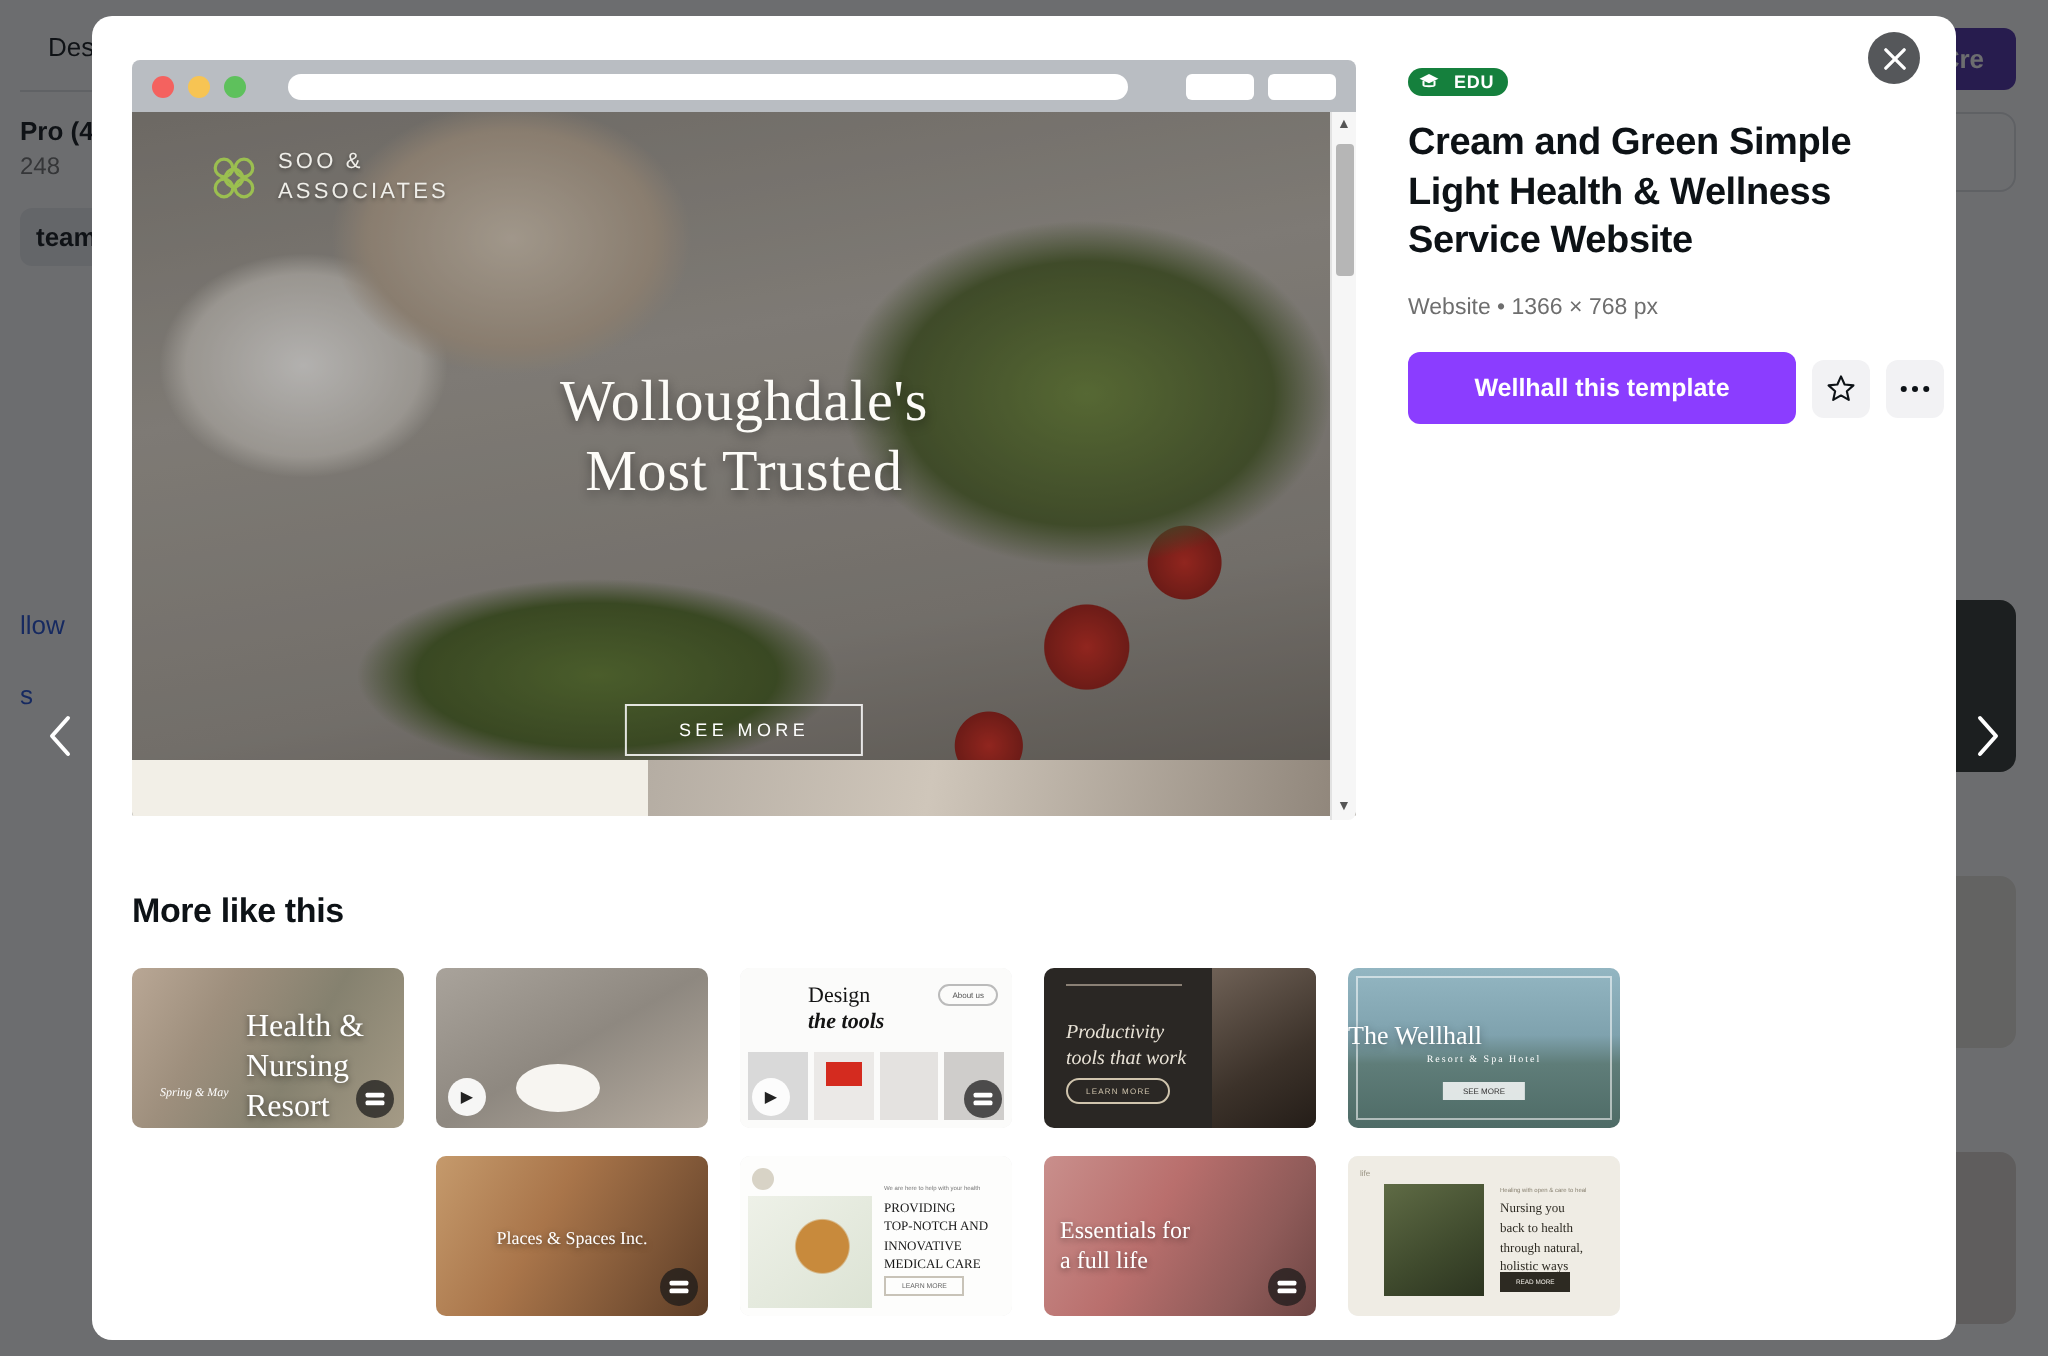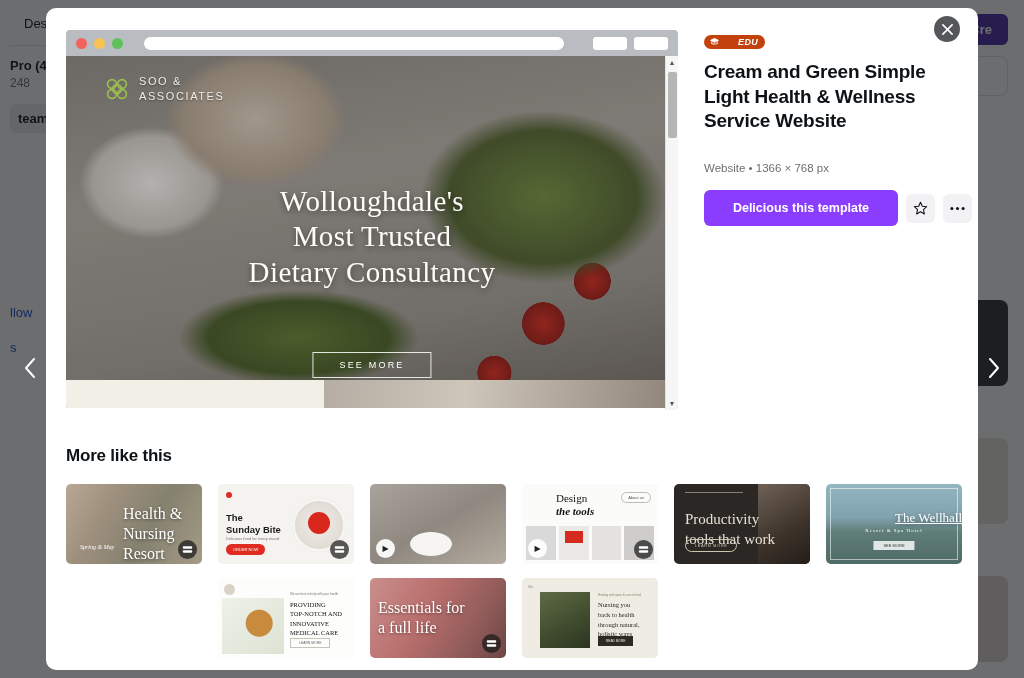--- a/index.html
+++ b/index.html
@@ -140,29 +140,29 @@
     background:#f6f6f6; border-left:1px solid #e2e2e2;
   }
   .pv-arrow { height:13px; display:flex; align-items:center; justify-content:center;
     font-size:7px; color:#555; }
   #pv-thumb { position:absolute; left:2px; top:16px; width:9px; height:66px;
     background:#b6b6b6; border-radius:2px; }
 
   
   #info { flex:1; padding-top: 2px; }
   #edu-badge {
-    display:inline-flex; align-items:center; gap:18px;
-    background:#c2410c; color:#fff; border-radius:9px;
-    padding:2px 7px 2px 5px; font-size:9px; font-weight:700; letter-spacing:.4px;font-style:italic;
+    display:inline-flex; align-items:center; gap:7px;
+    background:#15803d; color:#fff; border-radius:9px;
+    padding:2px 7px 2px 5px; font-size:9px; font-weight:700; letter-spacing:.4px;
   }
   #tpl-title {
     margin-top:10px; font-size:19px; line-height:1.3; font-weight:700; color:#0d1216;
     max-width:265px; letter-spacing:-.2px;
   }
-  #tpl-meta { margin-top:28px; font-size:11.5px; color:#6e6e6e; }
+  #tpl-meta { margin-top:14px; font-size:11.5px; color:#6e6e6e; }
   #actions { display:flex; align-items:center; gap:8px; margin-top:16px; }
   #customize-btn {
     background:#8b3dff; color:#fff; border-radius:6px;
     font-size:12.5px; font-weight:700; padding:11px 10px; text-align:center;
     width: 194px;
   }
   .icon-btn {
     width:29px; height:29px; border-radius:6px; background:#f2f2f4;
     display:flex; align-items:center; justify-content:center; color:#0d1216;
   }
@@ -301,21 +301,20 @@
               </svg>
               <div id="logo-text">
                 <div>SOO &amp;</div>
                 <div>ASSOCIATES</div>
               </div>
             </div>
 
             <div id="hero-copy">
               <span class="l">Wolloughdale's</span>
               <span class="l">Most Trusted</span>
-              <span class="l">Dietary Consultancy</span>
             </div>
 
             <div id="see-more">SEE MORE</div>
 
             <div id="hero-bottom-strip">
               <div class="strip-cream"></div>
               <div class="strip-img"></div>
             </div>
           </div>
         </div>
@@ -333,21 +332,21 @@
             <path d="M7 1 L13 4 L7 7 L1 4 Z" fill="#fff"></path>
             <path d="M3.5 5.4 V8.2 C3.5 9 10.5 9 10.5 8.2 V5.4" fill="none" stroke="#fff" stroke-width="1.3"></path>
           </svg>
           <span>EDU</span>
         </div>
 
         <div id="tpl-title">Cream and Green Simple Light Health &amp; Wellness Service Website</div>
         <div id="tpl-meta">Website • 1366 × 768 px</div>
 
         <div id="actions">
-          <div id="customize-btn">Delicious this template</div>
+          <div id="customize-btn">Wellhall this template</div>
           <div class="icon-btn">
             <svg width="15" height="15" viewBox="0 0 20 20" fill="none">
               <path d="M10 1.6 L12.4 7.0 L18.3 7.6 L13.9 11.5 L15.2 17.3 L10 14.3 L4.8 17.3 L6.1 11.5 L1.7 7.6 L7.6 7.0 Z" stroke="#0d1216" stroke-width="1.4" stroke-linejoin="round"></path>
             </svg>
           </div>
           <div class="icon-btn">
             <svg width="15" height="5" viewBox="0 0 16 4">
               <circle cx="2" cy="2" r="1.6" fill="#0d1216"></circle>
               <circle cx="8" cy="2" r="1.6" fill="#0d1216"></circle>
               <circle cx="14" cy="2" r="1.6" fill="#0d1216"></circle>
@@ -371,41 +370,20 @@
           </div>
           <div class="t-txt" style="left:14px;top:60px;font-size:6px;font-style:italic;">Spring &amp; May</div>
           <div class="thumb-badge">
             <svg width="11" height="9" viewBox="0 0 14 11">
               <rect x="1" y="1.5" width="12" height="3" rx="1" fill="#fff"></rect>
               <rect x="1" y="6.5" width="12" height="3" rx="1" fill="#fff"></rect>
             </svg>
           </div>
         </div>
 
-        <div class="thumb">
-          <div class="tv-sunday"></div>
-          <div style="position:absolute;left:8px;top:8px;width:6px;height:6px;border-radius:50%;background:#e02b20;"></div>
-          <div style="position:absolute;left:8px;top:28px;color:#1a1a1a;font-size:9.5px;font-weight:700;line-height:1.25;">
-            <div>The</div>
-            <div>Sunday Bite</div>
-          </div>
-          <div style="position:absolute;left:8px;top:52px;color:#777;font-size:4px;">Delicious food for every mood</div>
-          <div style="position:absolute;left:8px;top:60px;background:#e02b20;color:#fff;font-size:4px;padding:3px 7px;border-radius:7px;">ORDER NOW</div>
-          <div style="position:absolute;right:8px;top:14px;width:54px;height:54px;border-radius:50%;
-                      background:radial-gradient(circle at 50% 50%,#f0eeea 0%,#e3ded6 55%,#cfc8bd 100%);
-                      box-shadow:inset 0 0 0 3px #f6f5f3;">
-            <div style="position:absolute;left:16px;top:14px;width:22px;height:22px;border-radius:50%;background:#d8281d;"></div>
-          </div>
-          <div class="thumb-badge">
-            <svg width="11" height="9" viewBox="0 0 14 11">
-              <rect x="1" y="1.5" width="12" height="3" rx="1" fill="#fff"></rect>
-              <rect x="1" y="6.5" width="12" height="3" rx="1" fill="#fff"></rect>
-            </svg>
-          </div>
-        </div>
 
         <div class="thumb">
           <div class="tv-nutri"></div>
           <div style="position:absolute;left:40px;bottom:8px;width:42px;height:24px;border-radius:50%;background:#f7f5f1;"></div>
           <div class="play-badge">▶</div>
         </div>
 
         <div class="thumb">
           <div class="tv-design"></div>
           <div style="position:absolute;left:34px;top:8px;color:#141414;font-family:'Liberation Serif',serif;font-size:11px;line-height:1.2;">
@@ -428,58 +406,68 @@
               <rect x="1" y="6.5" width="12" height="3" rx="1" fill="#fff"></rect>
             </svg>
           </div>
         </div>
 
         <div class="thumb">
           <div class="tv-prod"></div>
           <div style="position:absolute;right:0;top:0;width:52px;height:80px;
                       background:linear-gradient(150deg,#6f6156,#3c322a 60%,#241d18);"></div>
           <div style="position:absolute;left:11px;top:8px;width:58px;height:1px;background:#8a8075;"></div>
-          <div class="t-txt" style="left:11px;top:26px;font-size:15px;line-height:1.3;color:#e8e2d6;">
+          <div class="t-txt" style="left:11px;top:26px;font-size:10px;line-height:1.3;color:#e8e2d6;font-style:italic;">
             <div>Productivity</div>
             <div>tools that work</div>
           </div>
           <div style="position:absolute;left:11px;bottom:12px;border:1px solid #cfc4ad;border-radius:8px;padding:3px 9px;color:#cfc4ad;font-size:4px;letter-spacing:.6px;">LEARN MORE</div>
         </div>
 
         <div class="thumb">
           <div class="tv-well"></div>
           <div style="position:absolute;left:4px;right:4px;top:4px;bottom:4px;border:1px solid rgba(255,255,255,.55);"></div>
-          <div class="t-txt" style="left:0;right:0;top:26px;text-align:right;font-size:13px;text-shadow:0 1px 4px rgba(0,0,0,.4);text-decoration:underline;">The Wellhall</div>
+          <div class="t-txt" style="left:0;right:0;top:26px;text-align:left;font-size:13px;text-shadow:0 1px 4px rgba(0,0,0,.4);">The Wellhall</div>
           <div class="t-txt" style="left:0;right:0;top:44px;text-align:center;font-size:5px;letter-spacing:1px;">Resort &amp; Spa Hotel</div>
           <div style="position:absolute;left:50%;transform:translateX(-50%);bottom:14px;background:rgba(255,255,255,.82);color:#333;font-size:4px;padding:2px 10px;">SEE MORE</div>
         </div>
       </div>
 
       <div class="thumb-row" style="margin-top:14px; padding-left:152px;">
 
+        <div class="thumb">
+          <div class="tv-places"></div>
+          <div class="t-txt" style="left:0;right:0;top:36px;text-align:center;font-size:9px;text-shadow:0 1px 3px rgba(0,0,0,.5);">Places &amp; Spaces Inc.</div>
+          <div class="thumb-badge">
+            <svg width="11" height="9" viewBox="0 0 14 11">
+              <rect x="1" y="1.5" width="12" height="3" rx="1" fill="#fff"></rect>
+              <rect x="1" y="6.5" width="12" height="3" rx="1" fill="#fff"></rect>
+            </svg>
+          </div>
+        </div>
 
         <div class="thumb">
           <div class="tv-medical"></div>
           <div style="position:absolute;left:6px;top:6px;width:11px;height:11px;border-radius:50%;background:#d8d3c6;"></div>
           <div style="position:absolute;left:4px;top:20px;width:62px;height:56px;
                       background:radial-gradient(circle at 60% 45%,#c88a3c 0 13px,rgba(0,0,0,0) 14px),
                                  linear-gradient(140deg,#eef1e8,#dce3d4);"></div>
           <div style="position:absolute;left:72px;top:14px;color:#777;font-size:3px;">We are here to help with your health</div>
           <div style="position:absolute;left:72px;top:22px;color:#161616;font-family:'Liberation Serif',serif;font-size:6.5px;line-height:1.45;">
             <div>PROVIDING</div>
             <div>TOP-NOTCH AND</div>
             <div>INNOVATIVE</div>
             <div>MEDICAL CARE</div>
           </div>
           <div style="position:absolute;left:72px;bottom:10px;border:1px solid #c8c3b8;padding:2px 8px;color:#666;font-size:3.4px;">LEARN MORE</div>
         </div>
 
         <div class="thumb">
           <div class="tv-essential"></div>
-          <div class="t-txt" style="left:8px;bottom:20px;font-size:16px;line-height:1.25;text-shadow:0 1px 3px rgba(0,0,0,.45);margin-top:21px;">
+          <div class="t-txt" style="left:8px;bottom:20px;font-size:12px;line-height:1.25;text-shadow:0 1px 3px rgba(0,0,0,.45);margin-top:21px;">
             <div>Essentials for</div>
             <div>a full life</div>
           </div>
           <div class="thumb-badge">
             <svg width="11" height="9" viewBox="0 0 14 11">
               <rect x="1" y="1.5" width="12" height="3" rx="1" fill="#fff"></rect>
               <rect x="1" y="6.5" width="12" height="3" rx="1" fill="#fff"></rect>
             </svg>
           </div>
         </div>

